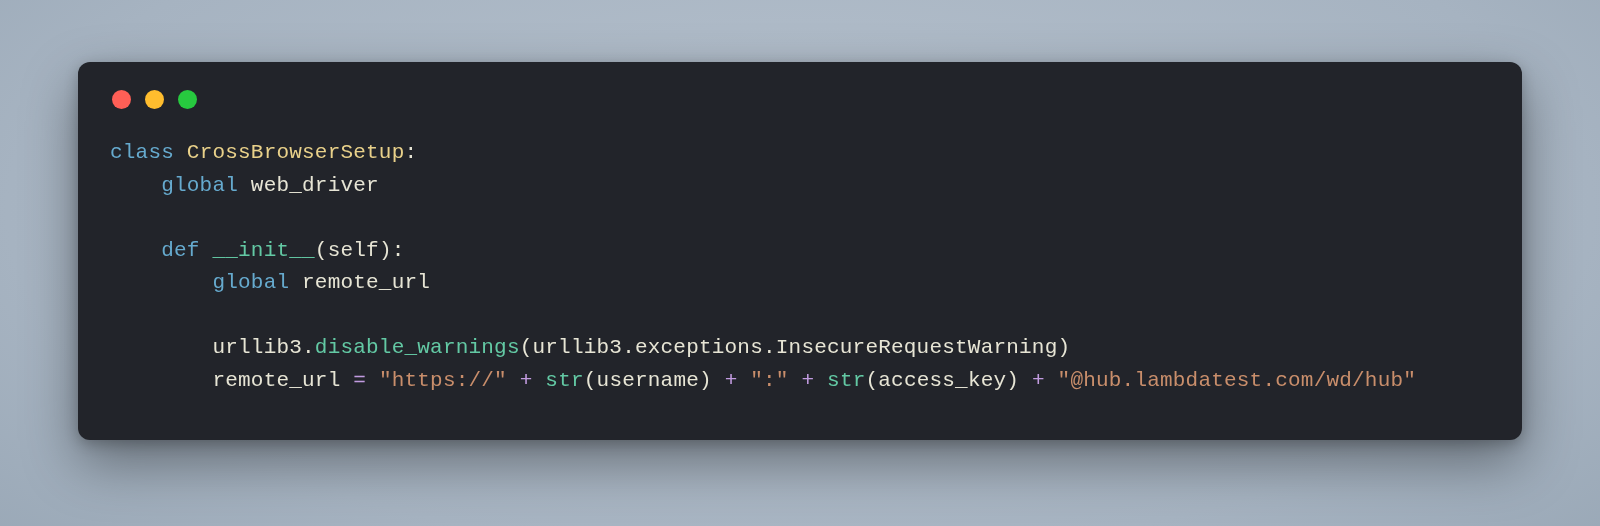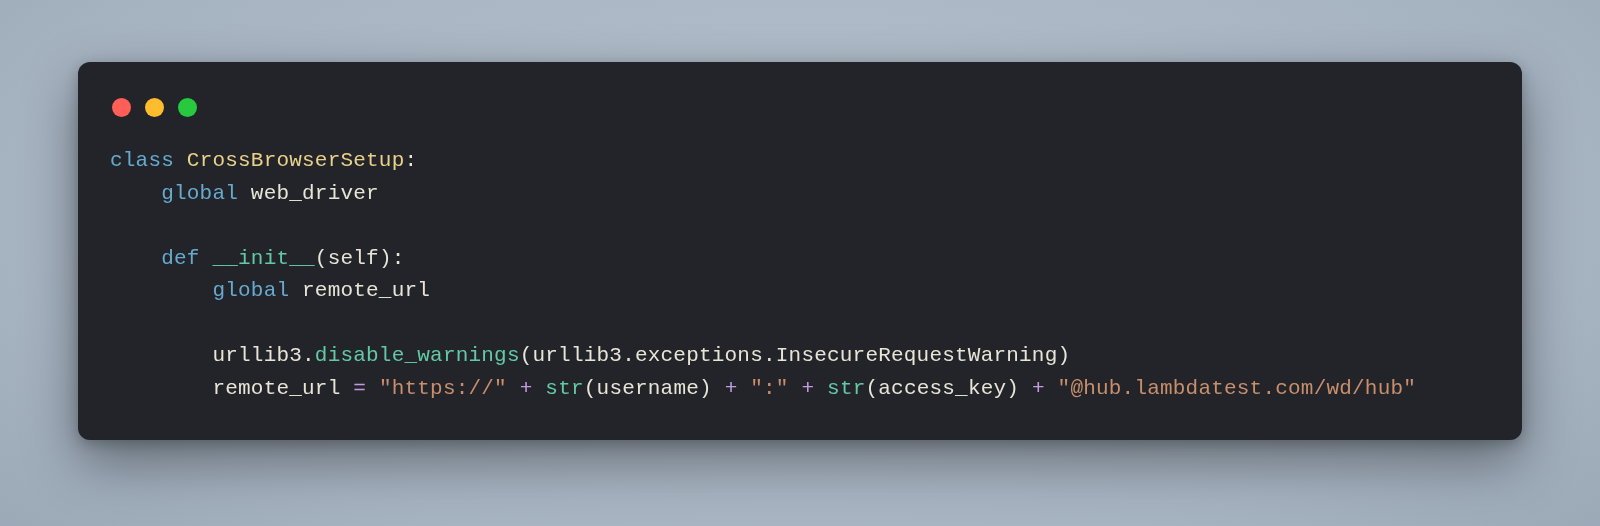--- a/index.html
+++ b/index.html
@@ -18,21 +18,21 @@
   .window {
     position: absolute;
     left: 78px;
     top: 62px;
     width: 1444px;
     height: 378px;
     background: #22242a;
     border-radius: 12px;
     box-shadow: 0 22px 55px rgba(0,0,0,0.40), 0 4px 14px rgba(0,0,0,0.22);
     box-sizing: border-box;
-    padding: 36px 32px 24px 32px;
+    padding: 28px 32px 24px 32px;
   }
   .traffic-lights {
     display: flex;
     gap: 14px;
     margin-bottom: 28px;
     margin-left: 2px;
   }
   .light {
     width: 19px;
     height: 19px;

